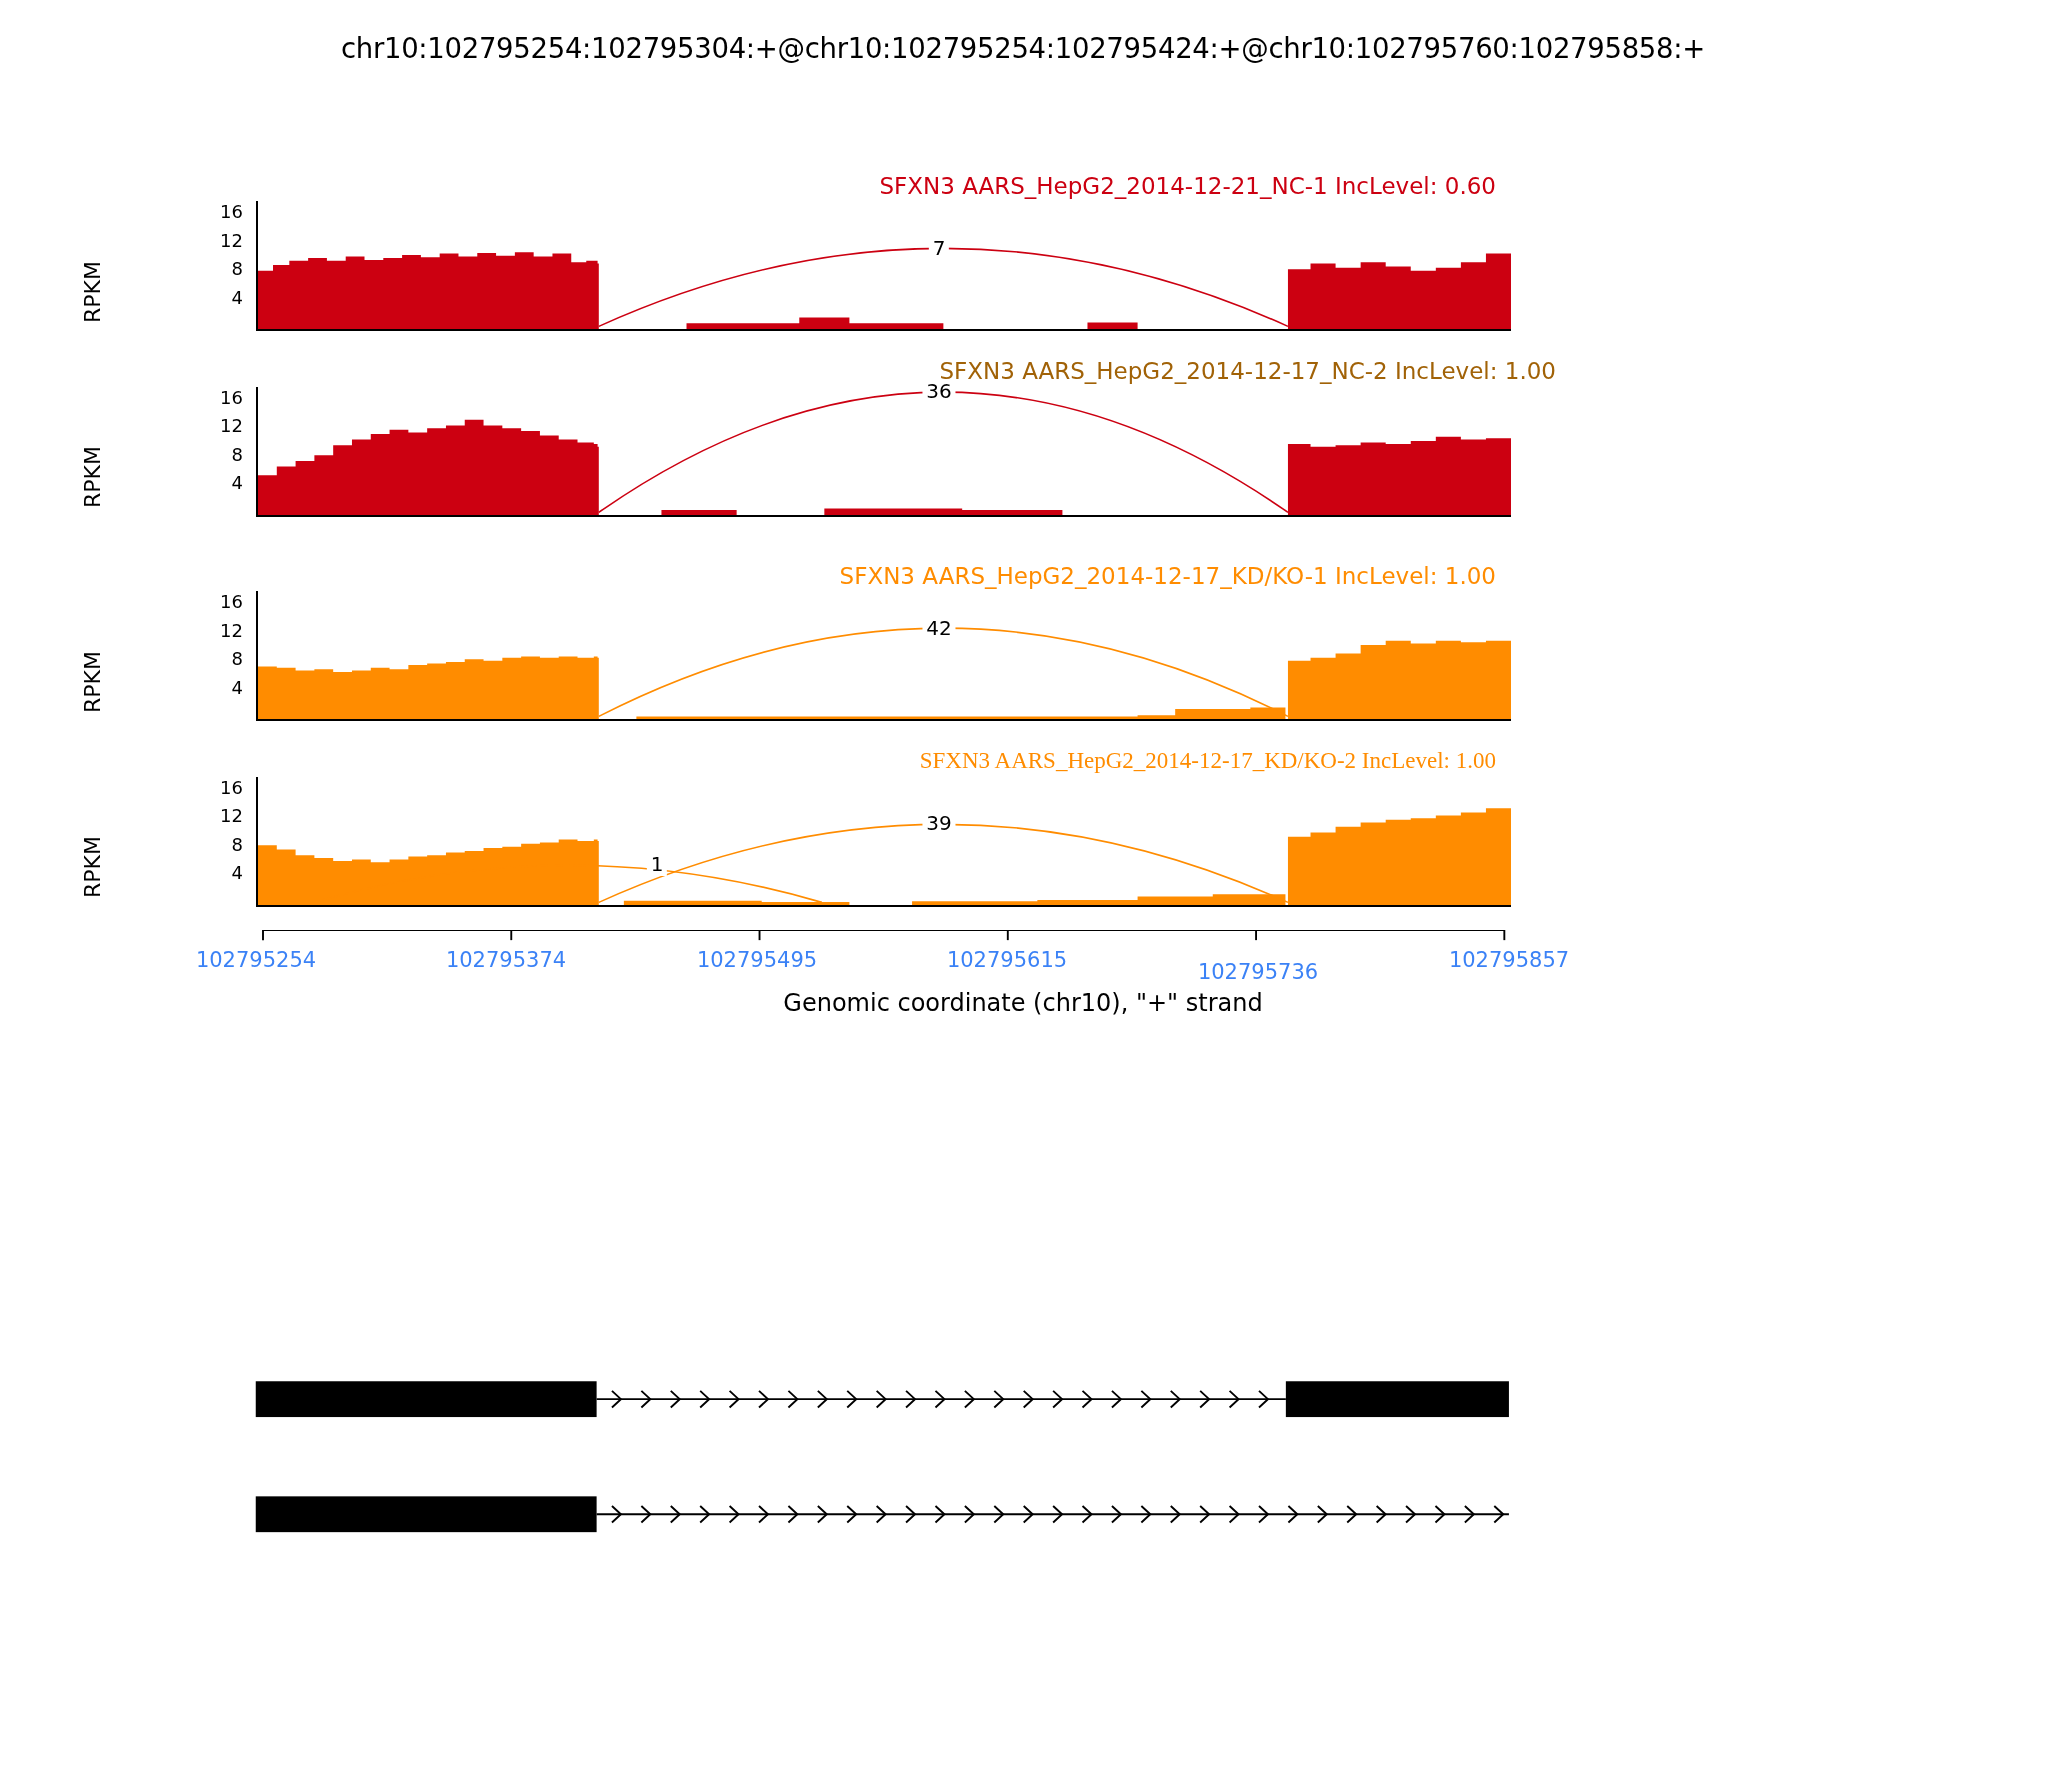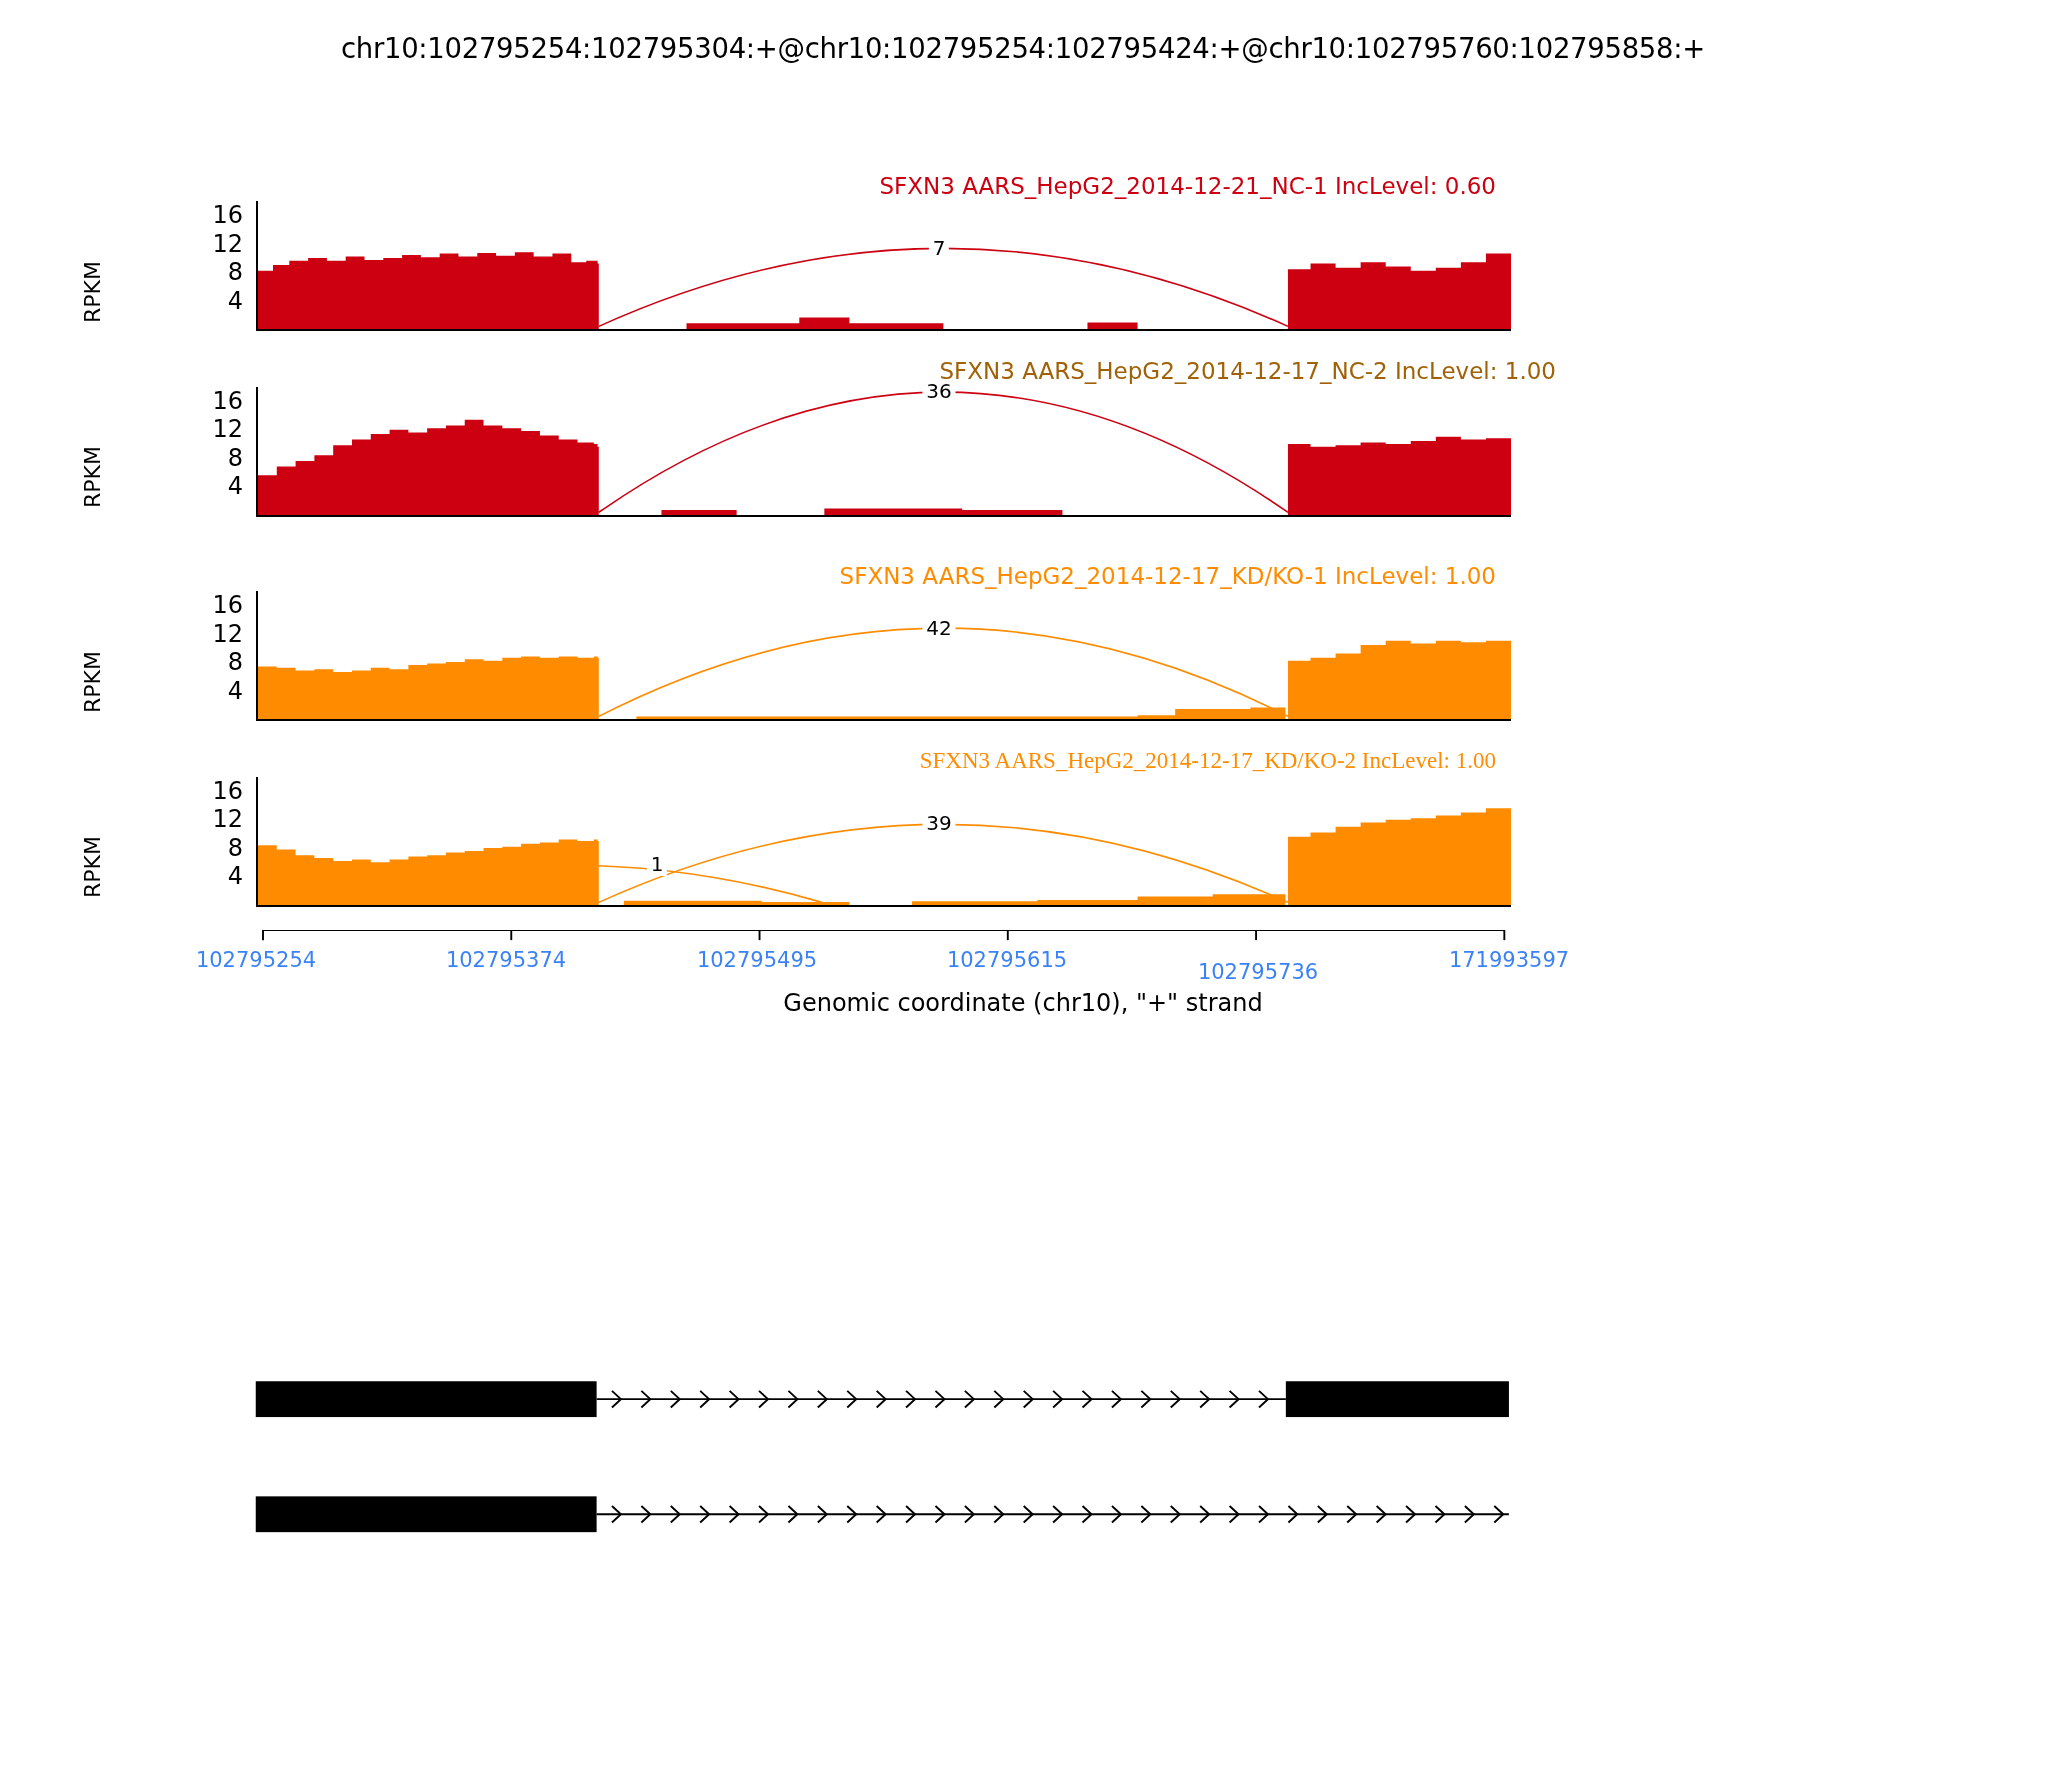--- a/index.html
+++ b/index.html
@@ -33,21 +33,21 @@
   .ylabel {
     position: absolute;
     font-size: 22px;
     transform: rotate(-90deg);
     transform-origin: left top;
     white-space: nowrap;
     color: #000;
   }
   .ticklabels {
     position: absolute;
-    font-size: 24px;
+    font-size: 18px;
     text-align: right;
     width: 45px;
     color: #000;
   }
   .plotbox {
     position: absolute;
     border-left: 2.6px solid #000;
     border-bottom: 2.6px solid #000;
     box-sizing: content-box;
   }
@@ -163,21 +163,21 @@
       <line x1="1576" x2="1576" y1="0" y2="16" stroke="#000" stroke-width="3"></line>
       <line x1="1968" x2="1968" y1="0" y2="16" stroke="#000" stroke-width="3"></line>
       <line x1="2360" x2="2360" y1="0" y2="16" stroke="#000" stroke-width="3"></line>
       <line x1="400" x2="2360" y1="0" y2="0" stroke="#000" stroke-width="3"></line>
     </svg>
     <div class="xaxis-label" style="left: 256px; top: 18px;">102795254</div>
     <div class="xaxis-label" style="left: 506px; top: 18px;">102795374</div>
     <div class="xaxis-label" style="left: 757px; top: 18px;">102795495</div>
     <div class="xaxis-label" style="left: 1007px; top: 18px;">102795615</div>
     <div class="xaxis-label" style="left: 1258px; top: 30px;">102795736</div>
-    <div class="xaxis-label" style="left: 1509px; top: 18px;">171993597</div>
+    <div class="xaxis-label" style="left: 1509px; top: 18px;">102795857</div>
   </div>
 <div id="xaxis-title" style="top: 989px;">Genomic coordinate (chr10), "+" strand</div>
 
 <div id="gene-models" style="position: absolute; left: 0px; top: 1330px; width: 2046px; height: 224px;">
     <svg width="2046" height="224" viewBox="0 0 3200 350">
       <line x1="933.12" x2="2011.12" y1="108" y2="108" stroke="#000" stroke-width="3"></line>
       <path d="M 957.12 95 L 971.12 108 L 957.12 121" fill="none" stroke="#000" stroke-width="3"></path>
       <path d="M 1003.12 95 L 1017.12 108 L 1003.12 121" fill="none" stroke="#000" stroke-width="3"></path>
       <path d="M 1049.12 95 L 1063.12 108 L 1049.12 121" fill="none" stroke="#000" stroke-width="3"></path>
       <path d="M 1095.12 95 L 1109.12 108 L 1095.12 121" fill="none" stroke="#000" stroke-width="3"></path>

